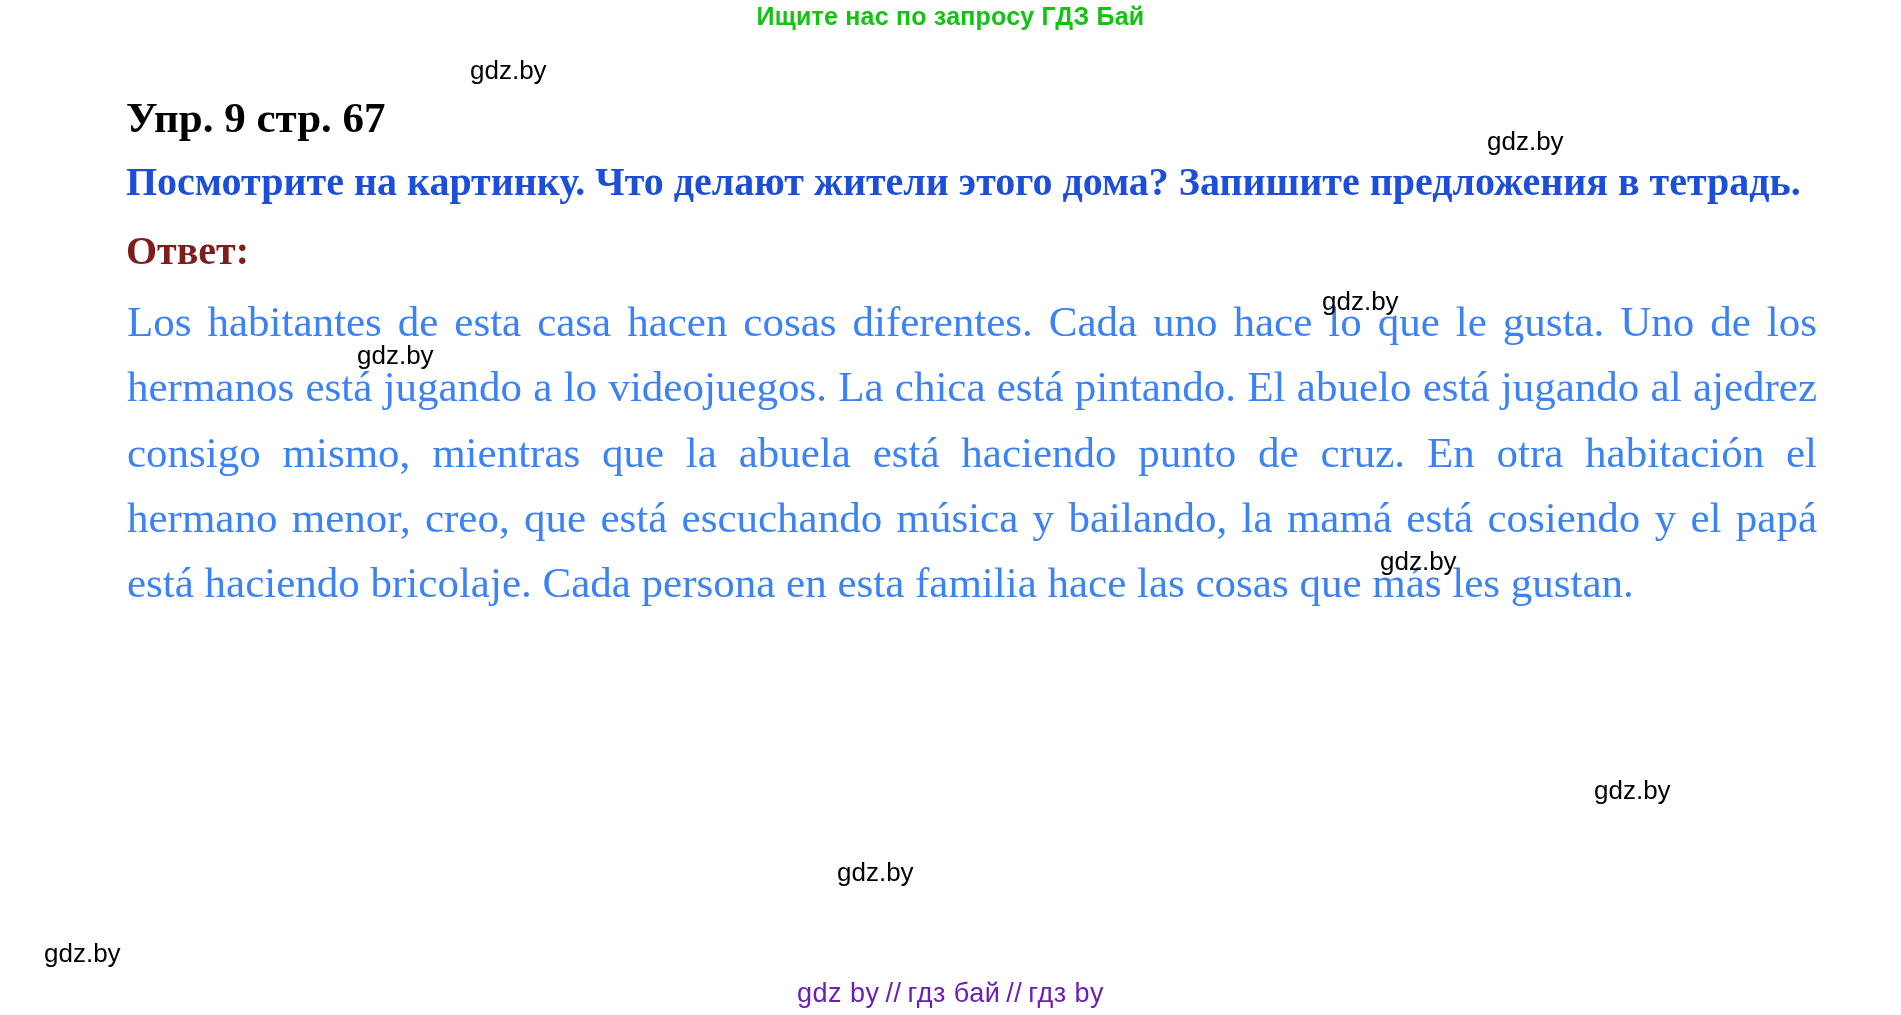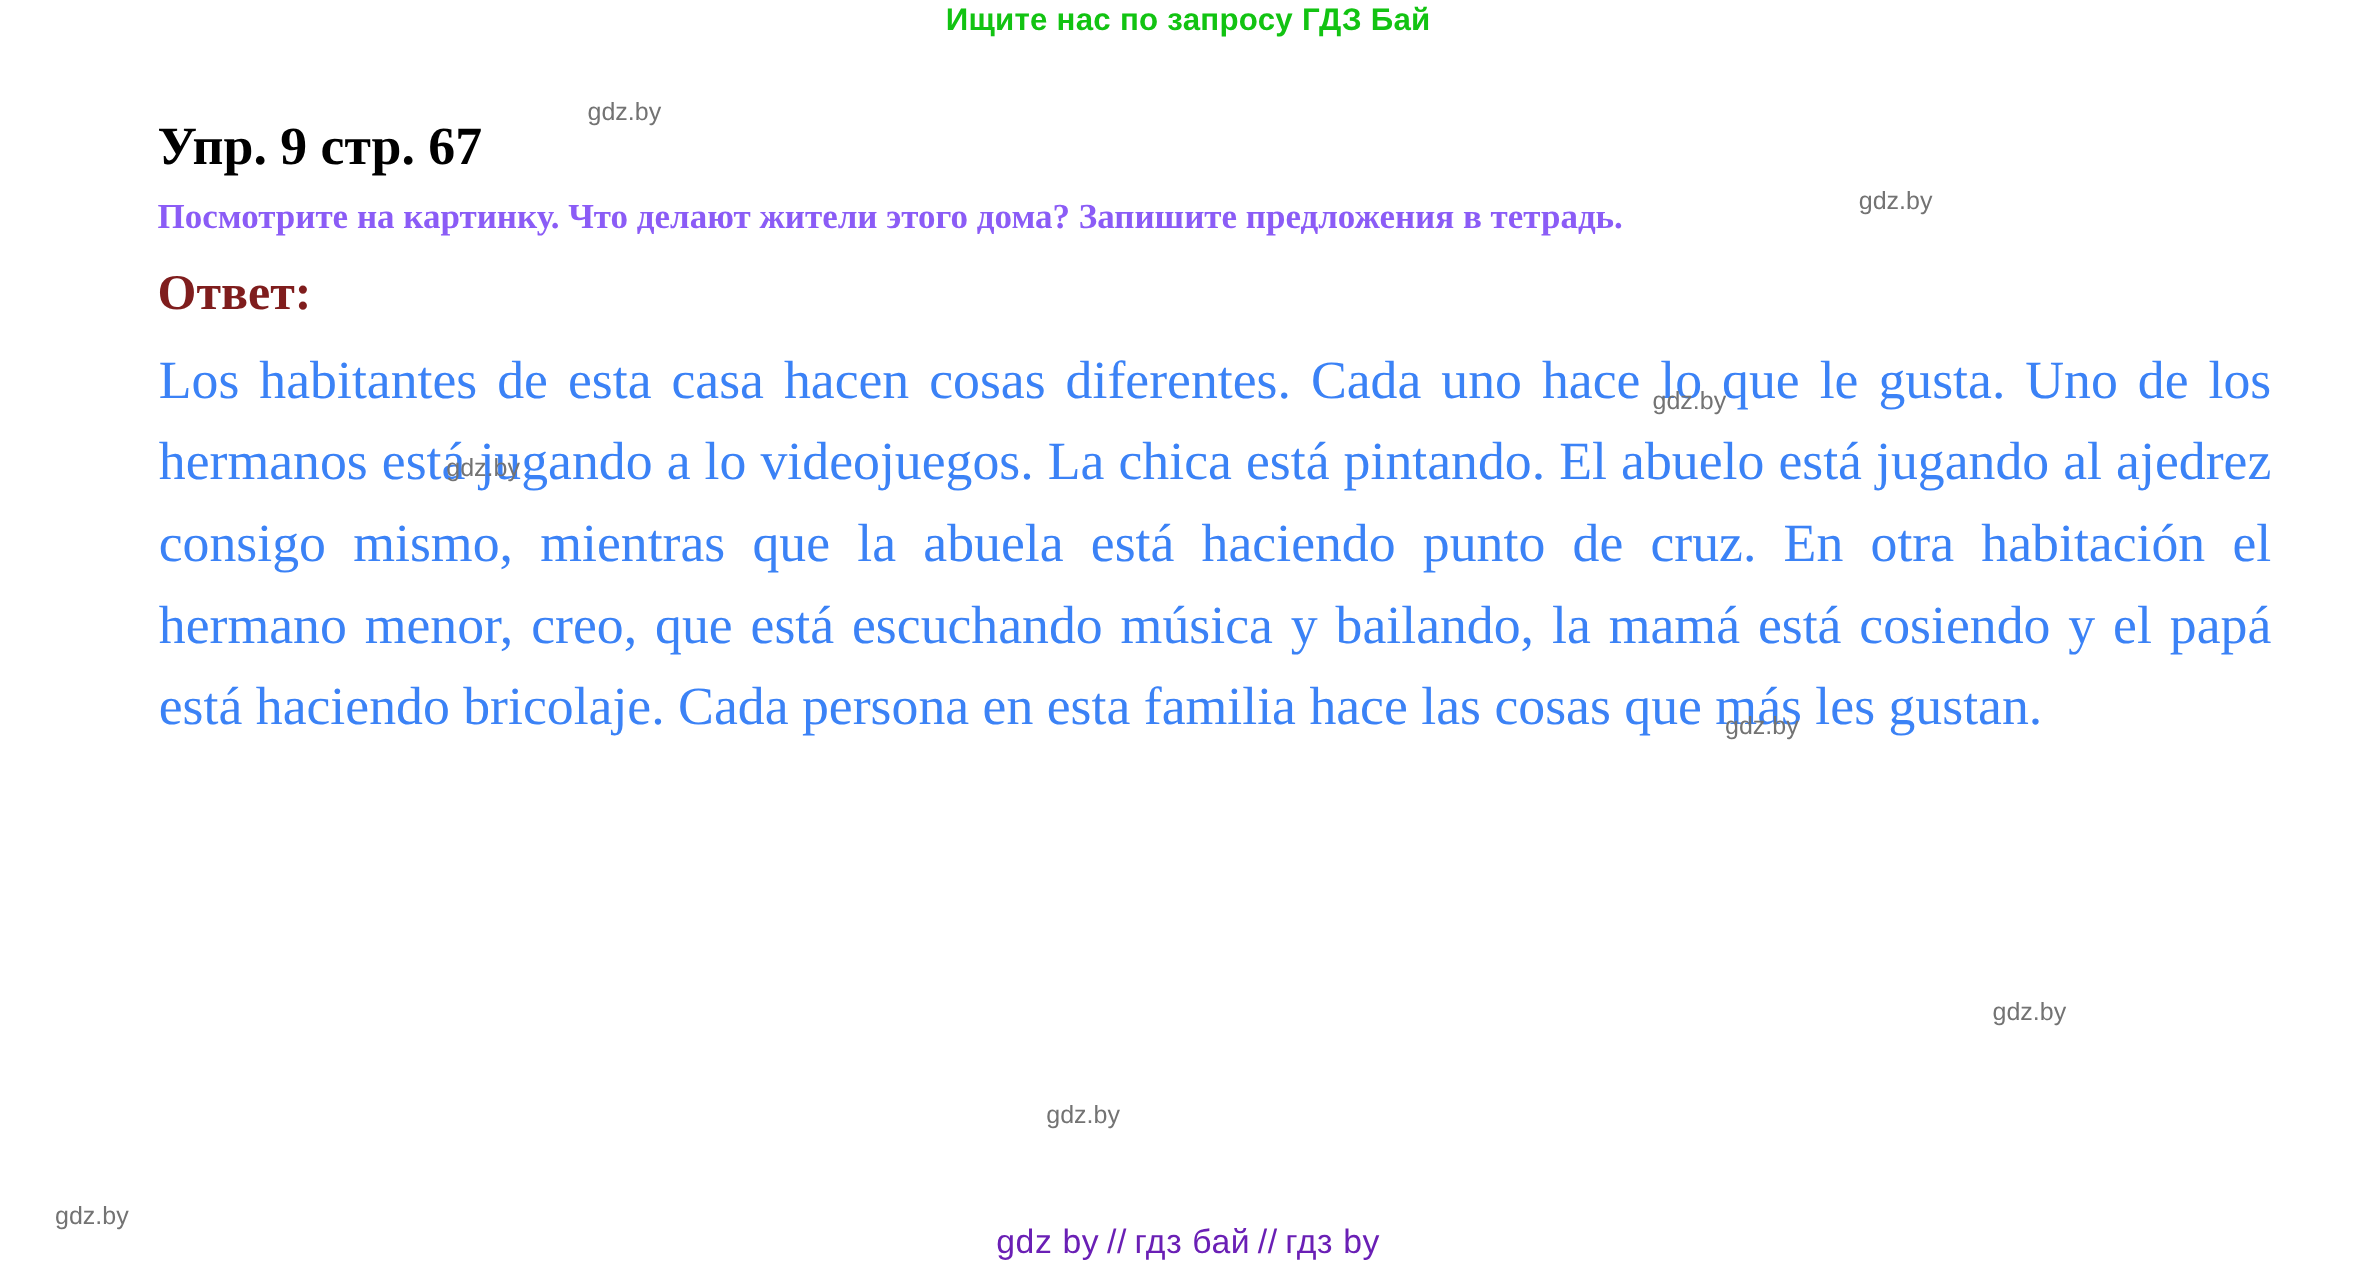--- a/index.html
+++ b/index.html
@@ -44,22 +44,22 @@
     font-family: "Liberation Serif", serif;
     font-weight: bold;
     font-size: 43px;
     color: #000;
     margin: 0 0 14px 0;
     line-height: 1.05;
   }
   .task-prompt {
     font-family: "Liberation Serif", serif;
     font-weight: bold;
-    font-size: 28px;
-    color: #8b5cf6;
+    font-size: 40px;
+    color: #1d4ed8;
     line-height: 1.42;
     text-align: justify;
     text-align-last: left;
     margin: 0 0 8px 0;
     width: 1685px;
   }
   .answer-label {
     font-family: "Liberation Serif", serif;
     font-weight: bold;
     font-size: 40px;
@@ -74,25 +74,24 @@
     line-height: 1.52;
     text-align: justify;
     text-align-last: left;
     width: 1690px;
     margin: 1px;
   }
   
   .wm {
     position: absolute;
     font-family: "Liberation Sans", sans-serif;
-    font-size: 20px;
-    color: #737373;
+    font-size: 26px;
+    color: #000000;
     white-space: nowrap;
     pointer-events: none;
-    margin-top: 24px;
   }
   .wm-1 { left: 470px; top: 55px; }
   .wm-2 { left: 1487px; top: 126px; }
   .wm-3 { left: 1322px; top: 286px; }
   .wm-4 { left: 357px; top: 340px; }
   .wm-5 { left: 1380px; top: 546px; }
   .wm-6 { left: 1594px; top: 775px; }
   .wm-7 { left: 837px; top: 857px; }
   .wm-8 { left: 44px; top: 938px; }
   

